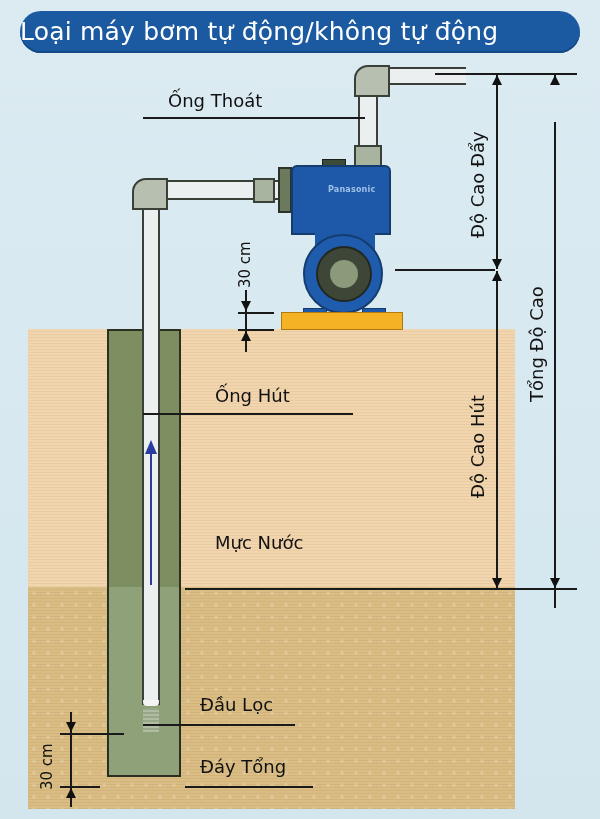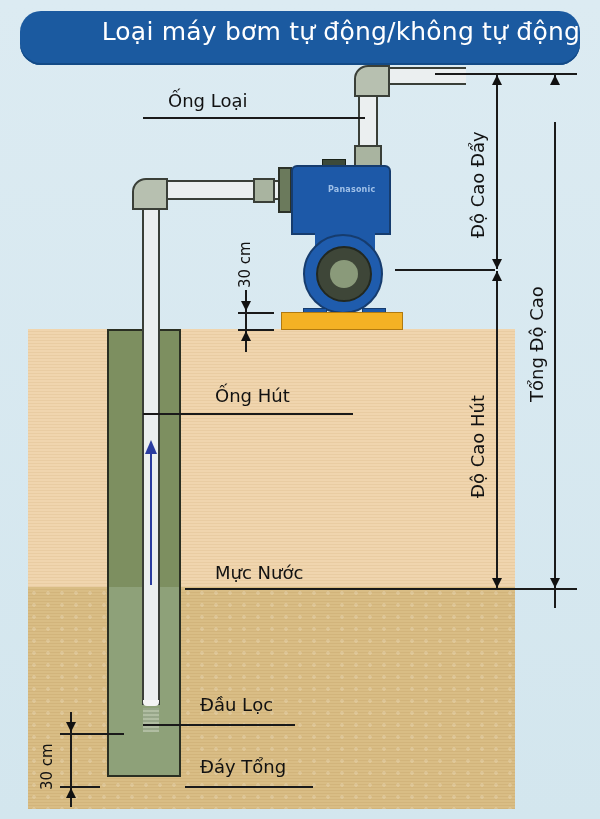--- a/index.html
+++ b/index.html
@@ -1,18 +1,18 @@
 <!DOCTYPE html>
 <html><head>
 <meta charset="utf-8">
 <style>
   html,body{margin:0;padding:0;}
   body{width:600px;height:819px;position:relative;overflow:hidden;background:#d6e8f0;font-family:"DejaVu Sans","Liberation Sans",sans-serif;}
   .sky{position:absolute;left:0;top:0;width:600px;height:819px;background:linear-gradient(180deg,#dcebf2 0%,#d3e6ee 100%);}
-  .title-pill{position:absolute;left:20px;top:11px;width:560px;height:54px;background:#1b5aa0;border-radius:21px;color:#fff;font-size:25px;line-height:42px;text-align:right;letter-spacing:0.2px;box-shadow:inset 0 -2px 0 #134a86;}
+  .title-pill{position:absolute;left:20px;top:11px;width:560px;height:42px;background:#1b5aa0;border-radius:21px;color:#fff;font-size:25px;line-height:42px;text-align:left;letter-spacing:0.2px;box-shadow:inset 0 -2px 0 #134a86;}
   .ground{position:absolute;left:28px;top:329px;width:487px;height:258px;background:repeating-linear-gradient(180deg,#f0d5ae 0px,#f0d5ae 2px,#e9cca2 2px,#e9cca2 3px);background-color:#eed2a8;}
   .ground-wet{position:absolute;left:28px;top:587px;width:487px;height:222px;background:repeating-linear-gradient(180deg,#d9bd85 0px,#d9bd85 2px,#d2b47b 2px,#d2b47b 3px);}
   .ground-wet::after{content:"";position:absolute;inset:0;background:radial-gradient(circle at 6px 6px,rgba(255,255,255,0.18) 1.5px,transparent 2px);background-size:14px 12px;}
   .well{position:absolute;left:107px;top:329px;width:74px;height:448px;background:#7d8f60;border:2px solid #2a2f22;box-sizing:border-box;border-top:2px solid #2a2f22;}
   .well-wet{position:absolute;left:109px;top:587px;width:70px;height:188px;background:#8ea179;}
   .pipe-v{position:absolute;left:142px;top:205px;width:18px;height:500px;background:#ebeff0;border-left:2px solid #3a3f38;border-right:2px solid #3a3f38;box-sizing:border-box;}
   .pipe-v-bottom{position:absolute;left:143px;top:700px;width:16px;height:6px;background:#f4f4f4;border-radius:0 0 4px 4px;}
   .filter{position:absolute;left:143px;top:708px;width:16px;height:24px;background:repeating-linear-gradient(180deg,#9aa88e 0 2px,#b9c4ac 2px 4px);opacity:.8;}
   .pipe-h-in{position:absolute;left:150px;top:180px;width:145px;height:20px;background:#ebeff0;border-top:2px solid #3a3f38;border-bottom:2px solid #3a3f38;box-sizing:border-box;}
   .elbow-in{position:absolute;left:132px;top:178px;width:36px;height:32px;background:#b7c0b0;border:2px solid #3a3f38;border-radius:14px 0 0 0;box-sizing:border-box;}
@@ -73,27 +73,27 @@
 <div class="pump-body"></div>
 <div class="pump-brand">Panasonic</div>
 <div class="pump-neck"></div>
 <div class="pump-motor"></div>
 <div class="pump-face"></div>
 <div class="pump-hub"></div>
 <div class="pump-foot" style="left:303px"></div>
 <div class="pump-foot" style="left:362px"></div>
 <div class="base"></div>
 
-<div class="label" style="left:168px;top:90px;">Ống Loại</div>
+<div class="label" style="left:168px;top:90px;">Ống Thoát</div>
 <div class="line" style="left:143px;top:117px;width:222px;height:2px;"></div>
 
 <div class="label" style="left:215px;top:385px;">Ống Hút</div>
 <div class="line" style="left:143px;top:413px;width:210px;height:2px;"></div>
 
-<div class="label" style="left:215px;top:562px;">Mực Nước</div>
+<div class="label" style="left:215px;top:532px;">Mực Nước</div>
 <div class="line" style="left:185px;top:588px;width:392px;height:2px;"></div>
 
 <div class="label" style="left:200px;top:694px;">Đầu Lọc</div>
 <div class="line" style="left:143px;top:724px;width:152px;height:2px;"></div>
 
 <div class="label" style="left:200px;top:756px;">Đáy Tổng</div>
 <div class="line" style="left:185px;top:786px;width:128px;height:2px;"></div>
 
 <div class="line" style="left:60px;top:733px;width:64px;height:2px;"></div>
 <div class="line" style="left:60px;top:786px;width:40px;height:2px;"></div>

